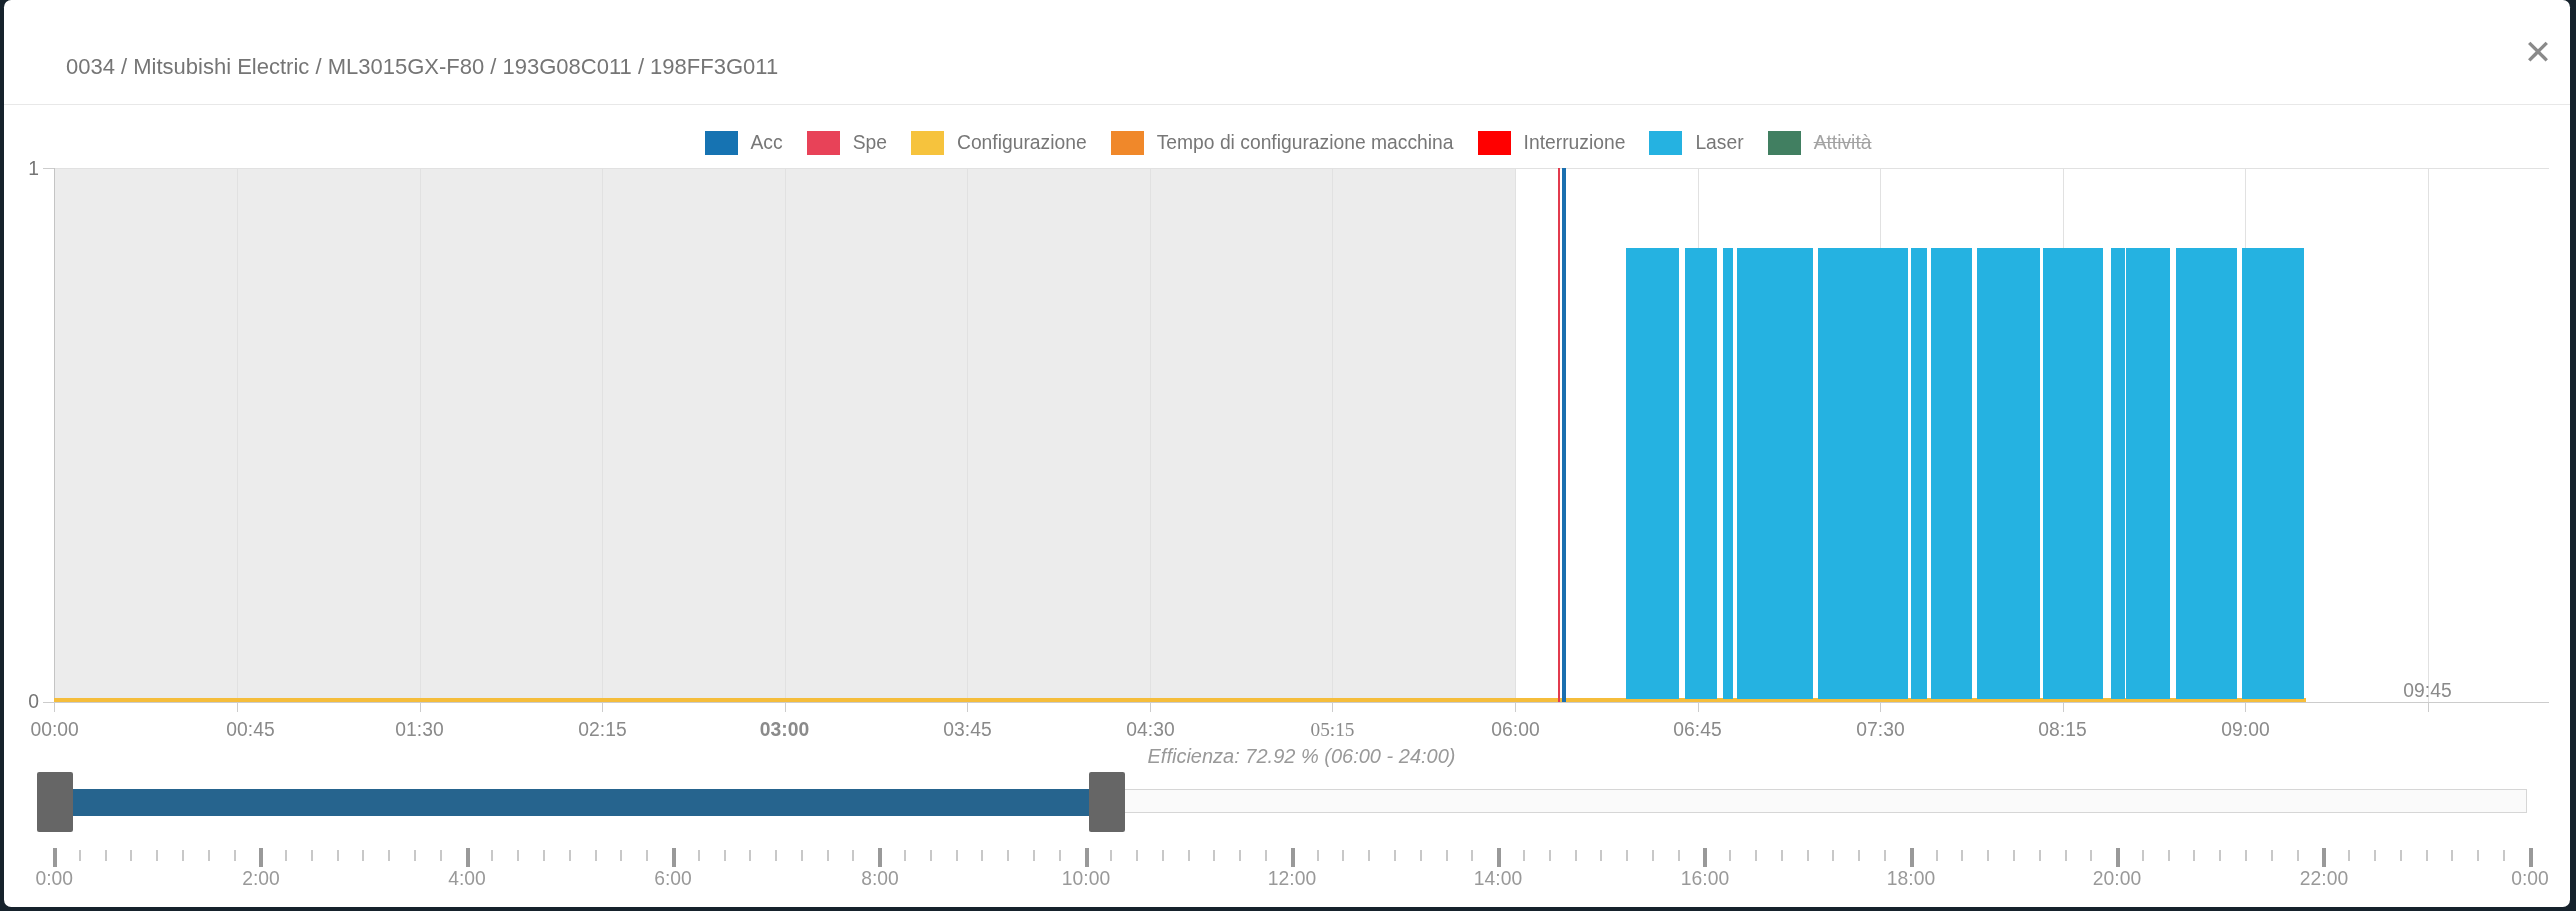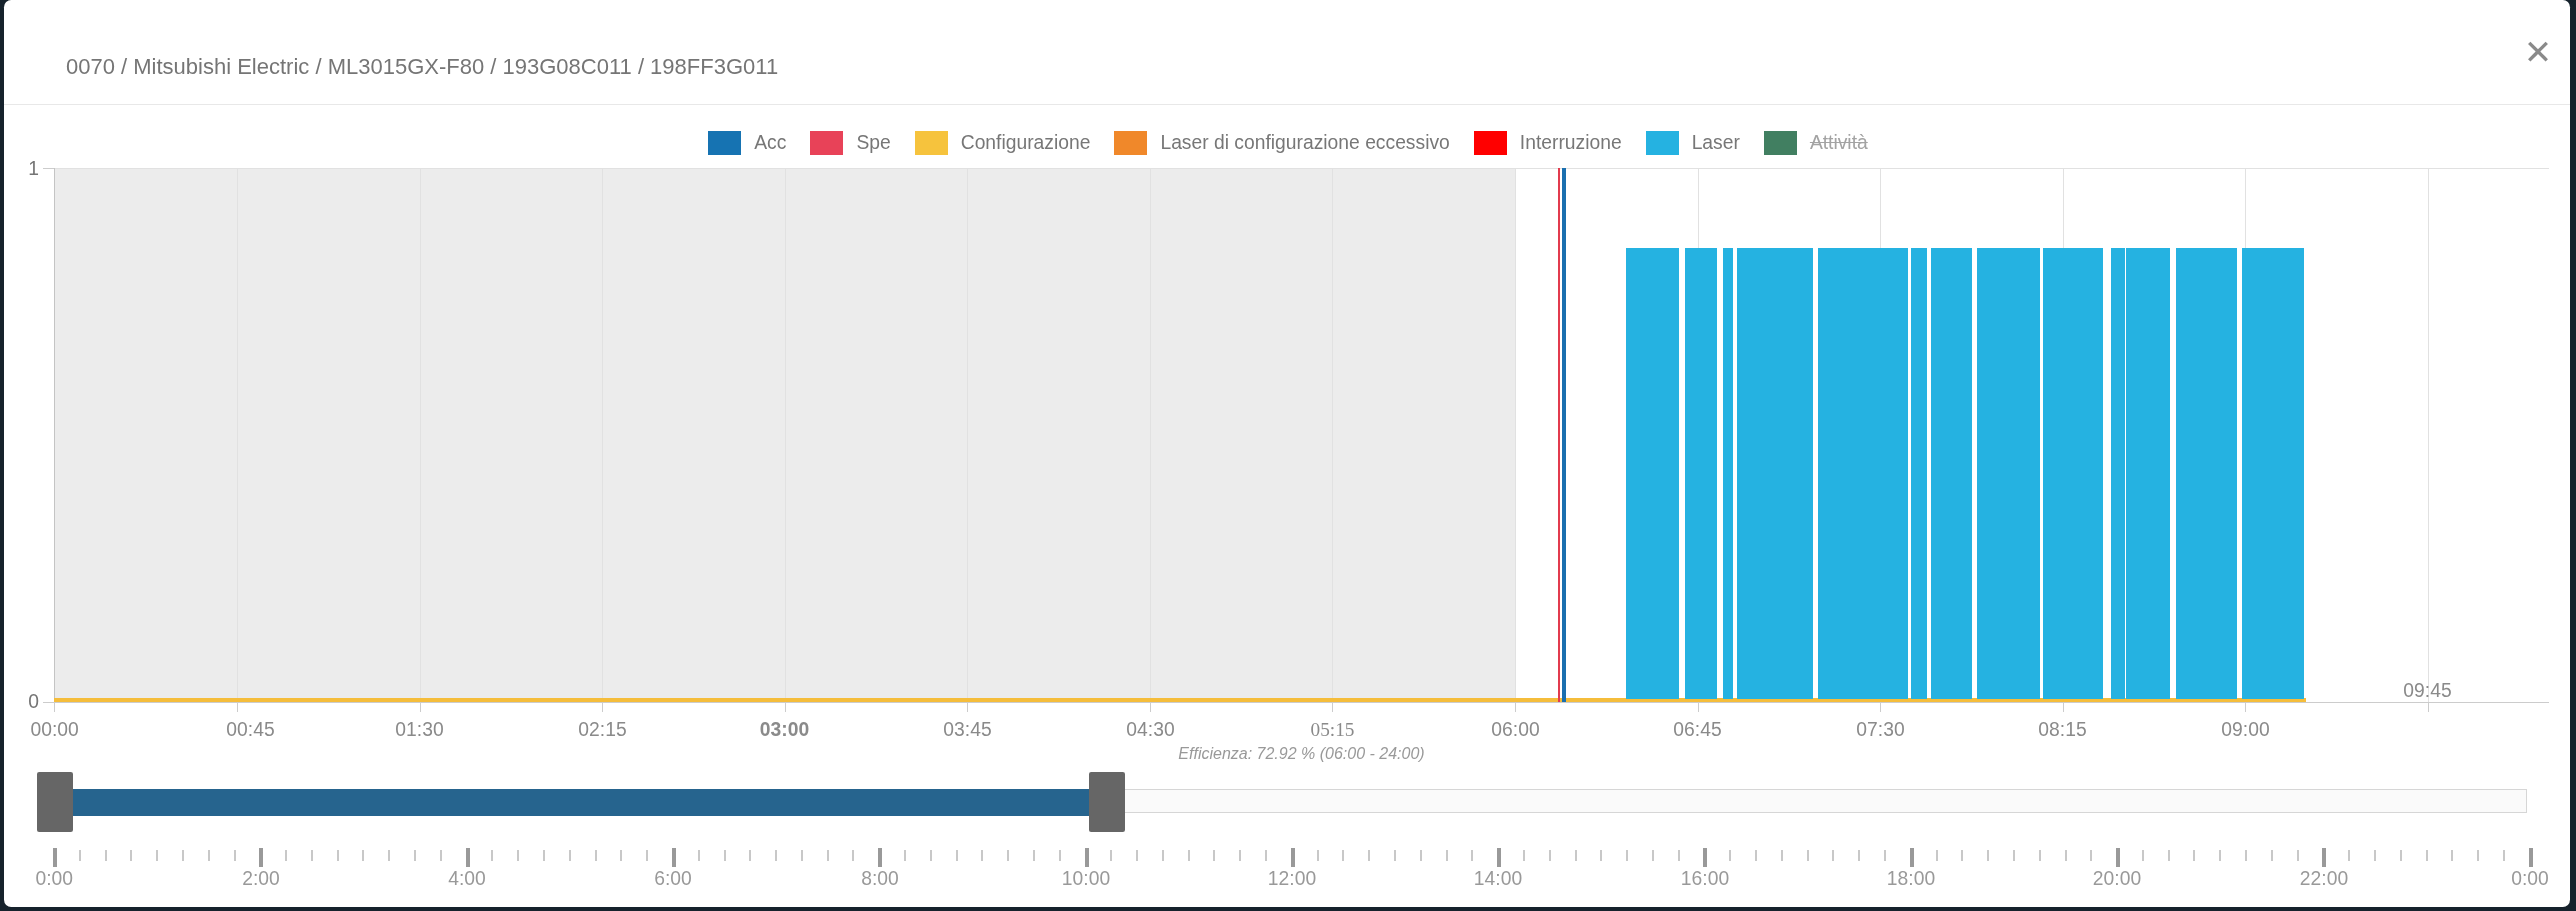--- a/index.html
+++ b/index.html
@@ -44,60 +44,60 @@
   .tick-x{position:absolute;width:1.4px;height:10px;background:#cccccc;}
   .tick-y{position:absolute;width:11.5px;height:1.4px;background:#cccccc;}
   .x-label{position:absolute;width:115px;text-align:center;font-size:19.3px;color:#8a8a8a;}
   .y-label{position:absolute;width:29px;text-align:right;font-size:19.3px;color:#757575;}
   .bar{position:absolute;}
   .vline{position:absolute;}
   .hline{position:absolute;}
 
   .efficiency{
     position:absolute;left:54px;width:2495px;top:745px;text-align:center;
-    font-size:16px;font-style:italic;color:#999999;
+    font-size:20px;font-style:italic;color:#999999;
   }
 
   
   .rs-track{
     position:absolute;left:47px;top:789px;width:2480px;height:24px;
     background:#fafafa;border:1.4px solid #d6d6d6;box-sizing:border-box;
   }
   .rs-selection{position:absolute;top:789px;height:27px;}
   .rs-handle{position:absolute;top:772px;width:36px;height:60px;border-radius:2.1px;cursor:ew-resize;}
   .rs-tick-minor{position:absolute;top:850px;width:2.1px;height:10.7px;background:#c8c8c8;}
   .rs-tick-major{position:absolute;top:848px;width:3.6px;height:18.6px;background:#999999;}
   .rs-label{position:absolute;top:868px;width:100px;text-align:center;font-size:19.3px;color:#999999;}
 </style>
 </head>
 <body>
 
 <div class="modal"></div>
 
 <div class="stage">
-  <div class="subtitle">0070 / Mitsubishi Electric / ML3015GX-F80 / 193G08C011 / 198FF3G011</div>
+  <div class="subtitle">0034 / Mitsubishi Electric / ML3015GX-F80 / 193G08C011 / 198FF3G011</div>
   <div class="close-btn">✕</div>
   <div class="divider"></div>
 
   <div class="legend" id="legend">
       <div class="legend-item">
         <div class="legend-swatch" style="background: rgb(22, 115, 178);"></div>
         <div class="legend-label">Acc</div>
       </div>
       <div class="legend-item">
         <div class="legend-swatch" style="background: rgb(232, 66, 88);"></div>
         <div class="legend-label">Spe</div>
       </div>
       <div class="legend-item">
         <div class="legend-swatch" style="background: rgb(246, 195, 61);"></div>
         <div class="legend-label">Configurazione</div>
       </div>
       <div class="legend-item">
         <div class="legend-swatch" style="background: rgb(240, 136, 42);"></div>
-        <div class="legend-label">Laser di configurazione eccessivo</div>
+        <div class="legend-label">Tempo di configurazione macchina</div>
       </div>
       <div class="legend-item">
         <div class="legend-swatch" style="background: rgb(255, 0, 0);"></div>
         <div class="legend-label">Interruzione</div>
       </div>
       <div class="legend-item">
         <div class="legend-swatch" style="background: rgb(37, 178, 225);"></div>
         <div class="legend-label">Laser</div>
       </div>
       <div class="legend-item">

